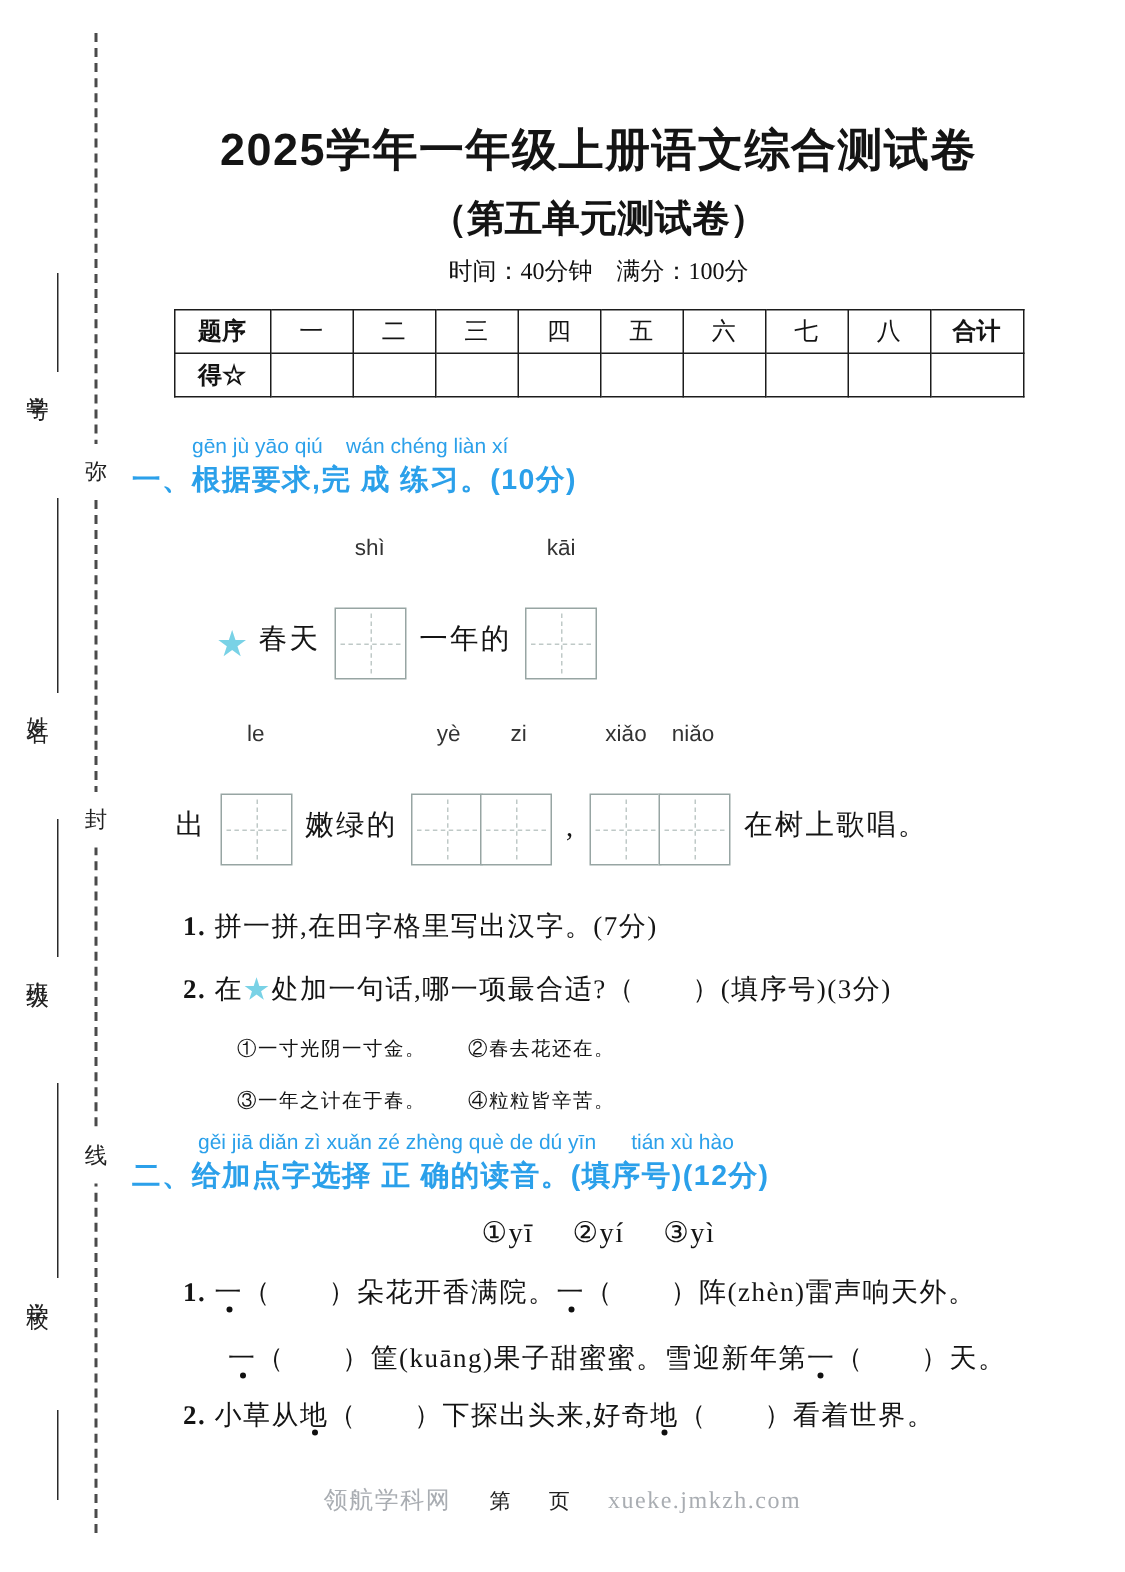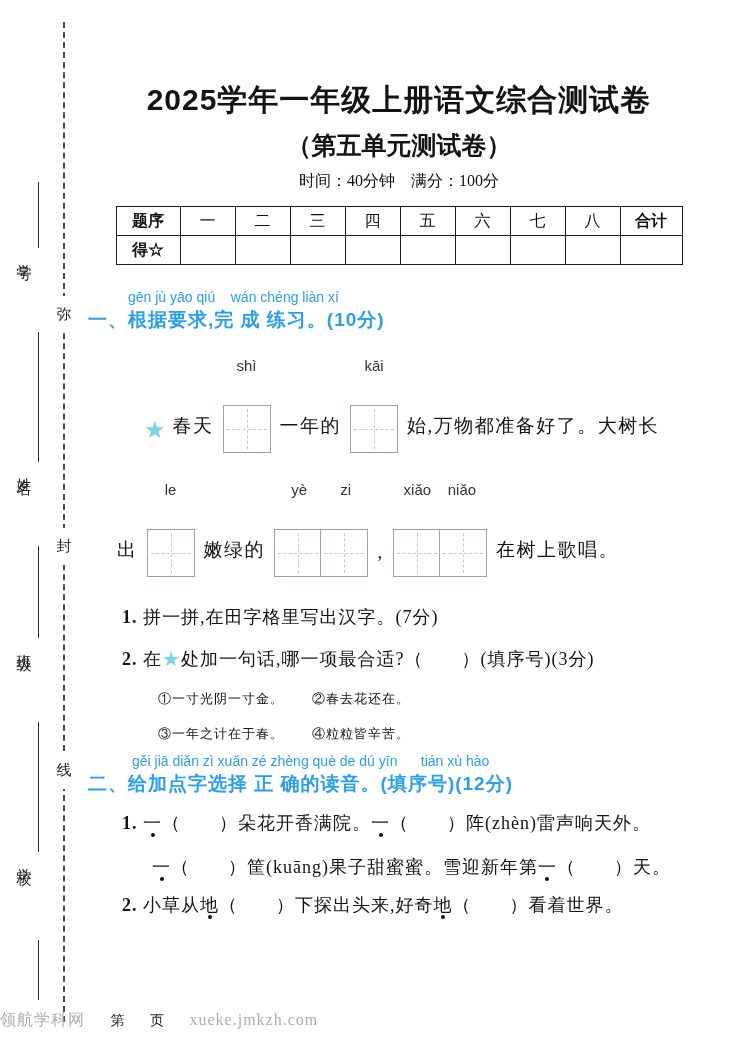--- a/index.html
+++ b/index.html
@@ -86,21 +86,21 @@
 
   .seg-bold{font-weight:700;}
   .seg-star{color:var(--star);}
   .seg-dot{position:relative;}
   .seg-dot::after{
     content:"";position:absolute;left:50%;bottom:-4px;
     width:4px;height:4px;margin-left:-2px;border-radius:50%;background:#101010;
   }
 
   
-  .footer{position:absolute;left:0;bottom:17px;width:100%;text-align:left;font-size:15px;}
+  .footer{position:absolute;left:0;bottom:37px;width:100%;text-align:center;font-size:15px;}
   .footer .wm{color:#a9adb2;font-size:16px;letter-spacing:1px;}
   .footer .pg{color:#222;font-size:14px;}
   .footer .pg-gap{display:inline-block;width:18px;}
 </style>
 </head>
 <body>
 
 <div class="page">
 
   <div class="mfield" style="top:252px">学号：</div>
@@ -166,21 +166,20 @@
             <span class="tian"></span>
           </span>
       </span>
       <span class="ptext">一年的</span>
       <span class="grid-group">
         <span class="grid-pinyin">kāi</span>
         <span class="boxes">
             <span class="tian"></span>
           </span>
       </span>
-      <span class="ptext">始,万物都准备好了。大树长</span>
     </div>
 
     <div class="passage-row row2">
       <span class="ptext">出</span>
       <span class="grid-group">
         <span class="grid-pinyin">le</span>
         <span class="boxes">
             <span class="tian"></span>
           </span>
       </span>
@@ -204,20 +203,21 @@
     </div>
 
     <div class="qline q-s1-1"><span class="seg-bold">1. </span><span>拼一拼,在田字格里写出汉字。(7分)</span></div>
     <div class="qline q-s1-2"><span class="seg-bold">2. </span><span>在</span><span class="seg-star">★</span><span>处加一句话,哪一项最合适?（　　）(填序号)(3分)</span></div>
     <div class="opts">①一寸光阴一寸金。　　②春去花还在。</div>
     <div class="opts">③一年之计在于春。　　④粒粒皆辛苦。</div>
 
     <div class="sec-pinyin sp2">gěi jiā diǎn zì xuǎn zé zhèng què de dú yīn      tián xù hào</div>
     <div class="sec-title st2">二、给加点字选择 正 确的读音。(填序号)(12分)</div>
 
+    <div class="choices">①yī　 ②yí　 ③yì</div>
     <div class="qline q-s2-1a"><span class="seg-bold">1. </span><span class="seg-dot">一</span><span>（　　）朵花开香满院。</span><span class="seg-dot">一</span><span>（　　）阵(zhèn)雷声响天外。</span></div>
     <div class="qline q-s2-1b"><span class="seg-dot">一</span><span>（　　）筐(kuāng)果子甜蜜蜜。雪迎新年第</span><span class="seg-dot">一</span><span>（　　）天。</span></div>
     <div class="qline q-s2-2"><span class="seg-bold">2. </span><span>小草从</span><span class="seg-dot">地</span><span>（　　）下探出头来,好奇</span><span class="seg-dot">地</span><span>（　　）看着世界。</span></div>
 
   </div>
 
   <div class="footer">
     <span class="wm">领航学科网</span>
     <span class="pg-gap"></span>
     <span class="pg">第</span>

